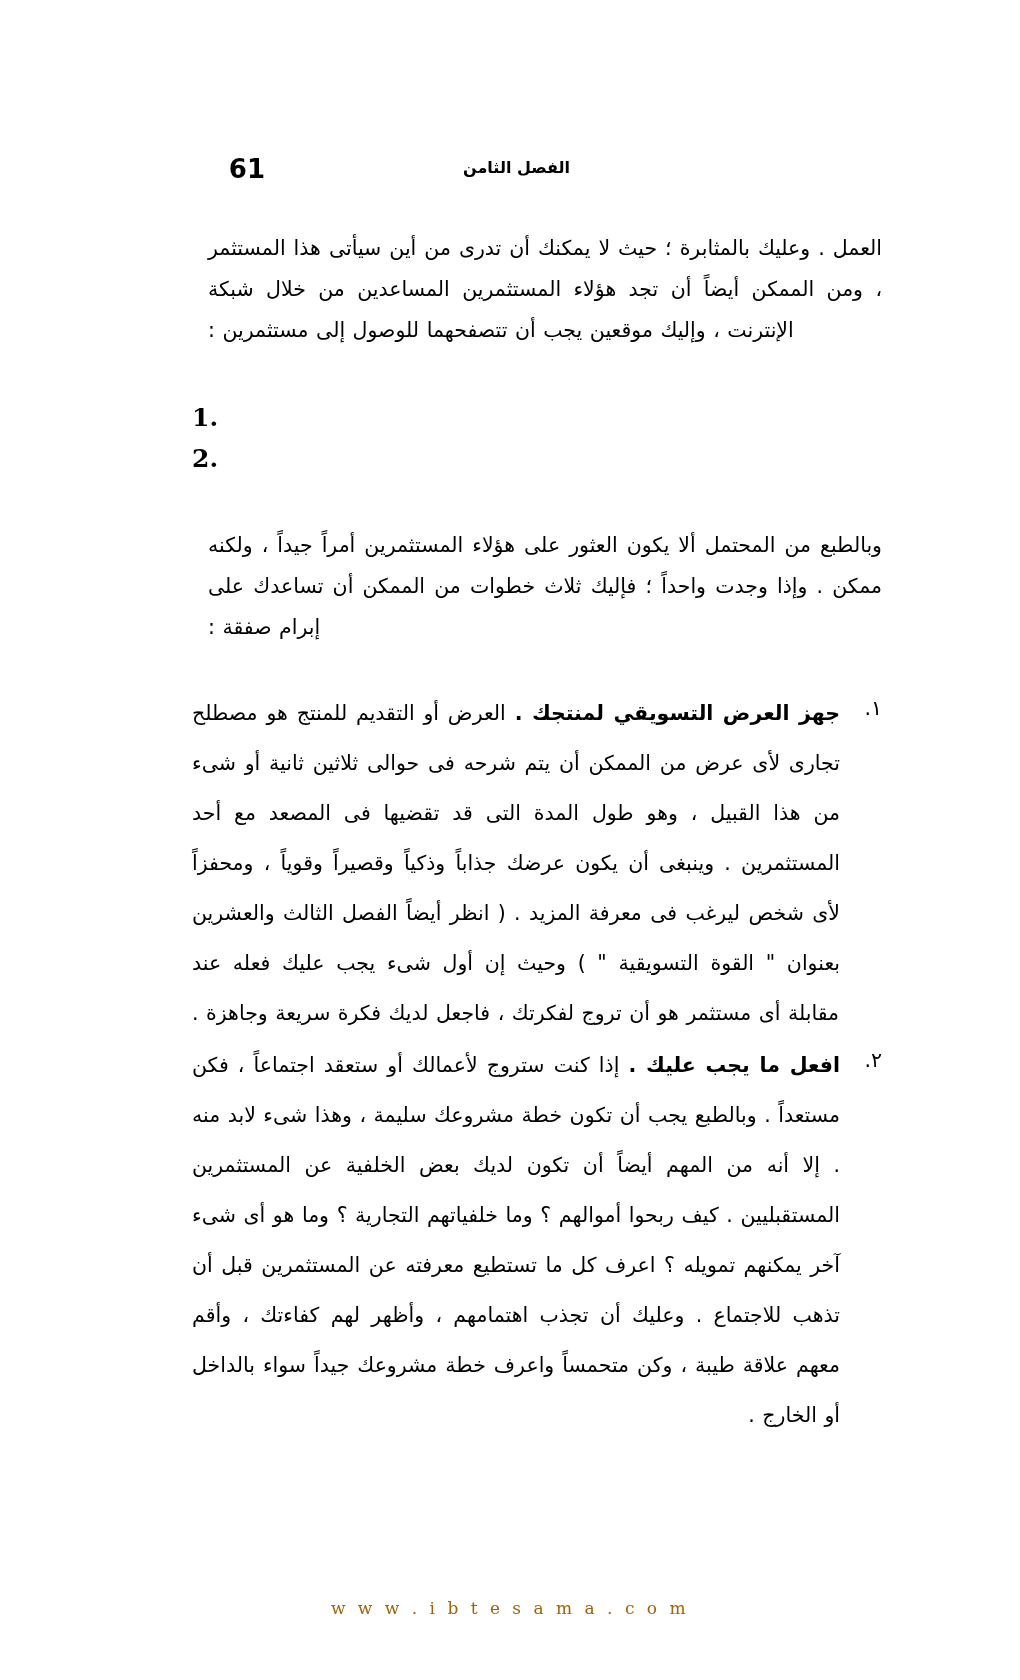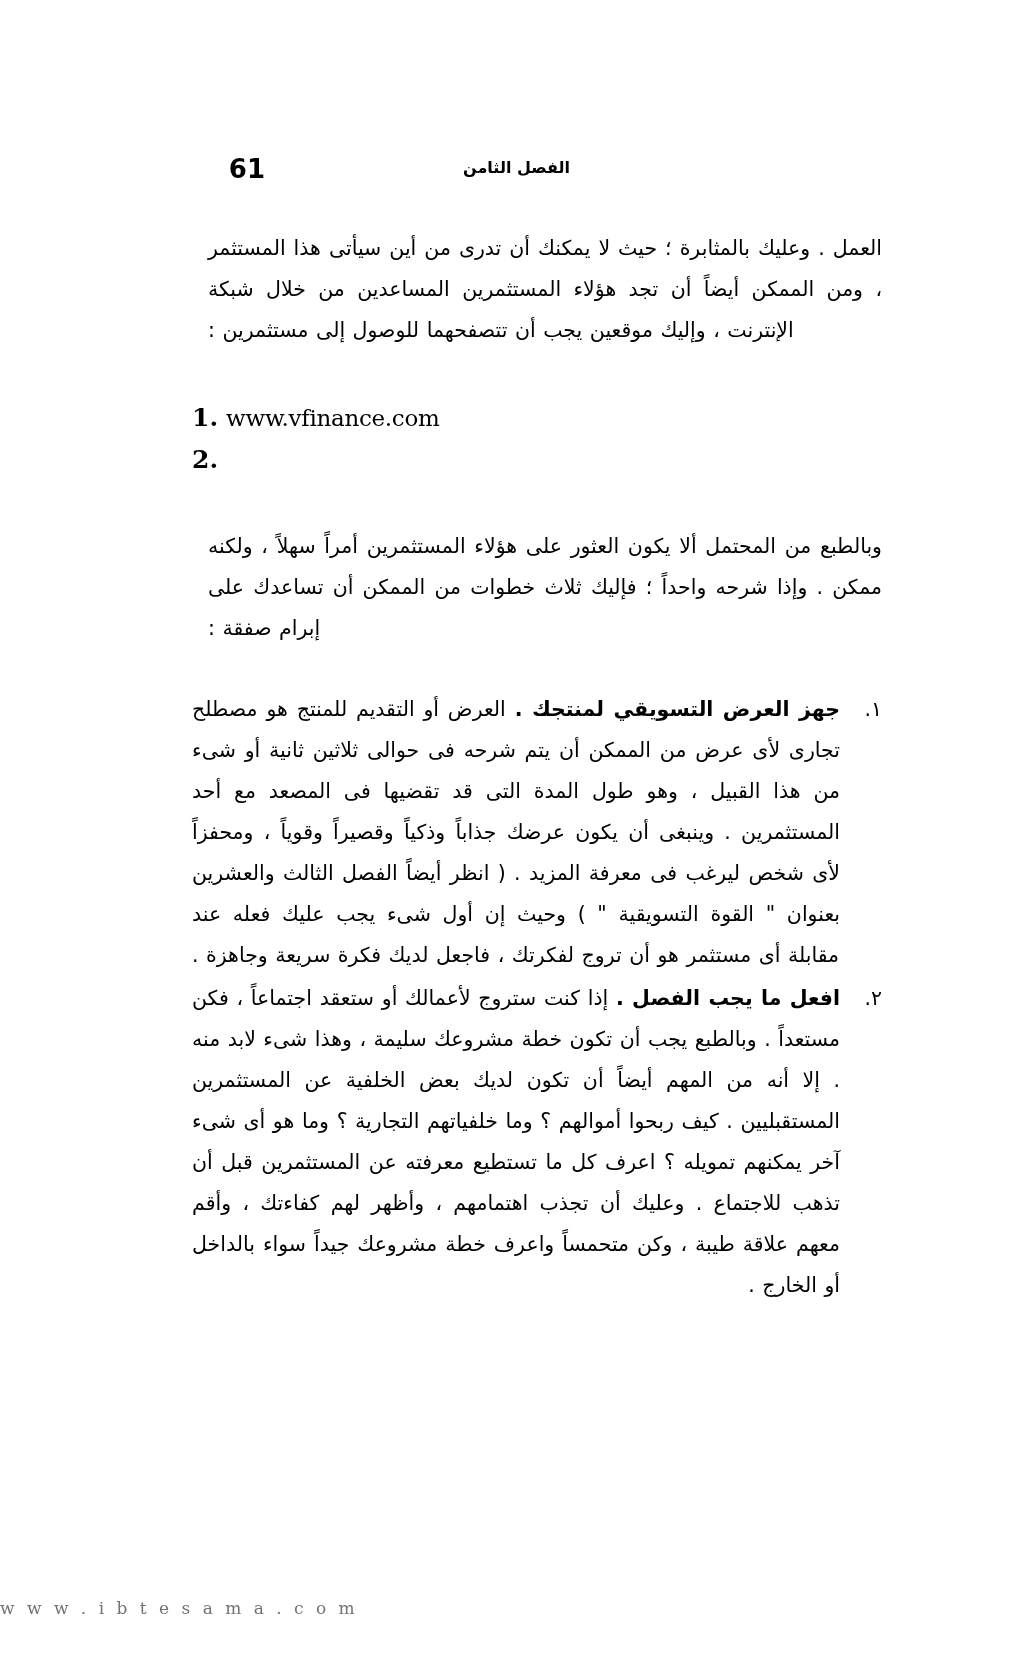--- a/index.html
+++ b/index.html
@@ -118,41 +118,41 @@
     line-height: 41px;
     color: #000;
     text-align: right;
     padding-left: 8px;
     white-space: nowrap;
   }
   .step .body {
     flex: 1 1 auto;
     font-family: "DejaVu Sans", sans-serif;
     font-size: 20.5px;
-    line-height: 41px;
+    line-height: 50px;
     color: #000;
     text-align: justify;
     text-align-last: left;
     word-spacing: 1px;
   }
   .step .body.last-right { text-align-last: right; }
   .step .lead {
     font-weight: bold;
   }
 
   
   .watermark {
     position: absolute;
     left: 0;
     right: 0;
     top: 1598px;
-    text-align: left;
+    text-align: center;
     font-family: "DejaVu Serif", serif;
     font-size: 17px;
-    color: #737373;
+    color: #a16207;
     letter-spacing: 3.5px;
     direction: ltr;
   }
 </style>
 </head>
 <body>
 
 <div class="page">
 
   <div class="running-head">
@@ -162,47 +162,46 @@
 
   <div class="text-block">
 
     <p class="para last-left">العمل . وعليك بالمثابرة ؛ حيث لا يمكنك أن تدرى من أين سيأتى هذا المستثمر ، ومن الممكن أيضاً أن تجد هؤلاء المستثمرين المساعدين من خلال شبكة الإنترنت ، وإليك موقعين يجب أن تتصفحهما للوصول إلى مستثمرين :</p>
 
     <div class="spacer-lg"></div>
 
     <ul class="url-list">
       <li>
         <span class="idx">1.</span>
-        <span class="url">www.vfinance.com</span>
       </li>
       <li>
         <span class="idx">2.</span>
       </li>
     </ul>
 
     <div class="spacer-lg"></div>
 
-    <p class="para last-left">وبالطبع من المحتمل ألا يكون العثور على هؤلاء المستثمرين أمراً سهلاً ، ولكنه ممكن . وإذا شرحه واحداً ؛ فإليك ثلاث خطوات من الممكن أن تساعدك على إبرام صفقة :</p>
+    <p class="para last-left">وبالطبع من المحتمل ألا يكون العثور على هؤلاء المستثمرين أمراً جيداً ، ولكنه ممكن . وإذا وجدت واحداً ؛ فإليك ثلاث خطوات من الممكن أن تساعدك على إبرام صفقة :</p>
 
     <div class="spacer-md"></div>
 
     <div class="steps">
 
       <div class="step">
         <div class="marker">١.</div>
         <div class="body">
           <span class="lead">جهز العرض التسويقي لمنتجك .</span>
           <span>العرض أو التقديم للمنتج هو مصطلح تجارى لأى عرض من الممكن أن يتم شرحه فى حوالى ثلاثين ثانية أو شىء من هذا القبيل ، وهو طول المدة التى قد تقضيها فى المصعد مع أحد المستثمرين . وينبغى أن يكون عرضك جذاباً وذكياً وقصيراً وقوياً ، ومحفزاً لأى شخص ليرغب فى معرفة المزيد . ( انظر أيضاً الفصل الثالث والعشرين بعنوان " القوة التسويقية " ) وحيث إن أول شىء يجب عليك فعله عند مقابلة أى مستثمر هو أن تروج لفكرتك ، فاجعل لديك فكرة سريعة وجاهزة .</span>
         </div>
       </div>
 
       <div class="step">
         <div class="marker">٢.</div>
         <div class="body last-right">
-          <span class="lead">افعل ما يجب الفصل .</span>
+          <span class="lead">افعل ما يجب عليك .</span>
           <span>إذا كنت ستروج لأعمالك أو ستعقد اجتماعاً ، فكن مستعداً . وبالطبع يجب أن تكون خطة مشروعك سليمة ، وهذا شىء لابد منه . إلا أنه من المهم أيضاً أن تكون لديك بعض الخلفية عن المستثمرين المستقبليين . كيف ربحوا أموالهم ؟ وما خلفياتهم التجارية ؟ وما هو أى شىء آخر يمكنهم تمويله ؟ اعرف كل ما تستطيع معرفته عن المستثمرين قبل أن تذهب للاجتماع . وعليك أن تجذب اهتمامهم ، وأظهر لهم كفاءتك ، وأقم معهم علاقة طيبة ، وكن متحمساً واعرف خطة مشروعك جيداً سواء بالداخل أو الخارج .</span>
         </div>
       </div>
 
     </div>
 
   </div>
 
   <div class="watermark">w w w . i b t e s a m a . c o m</div>
 

